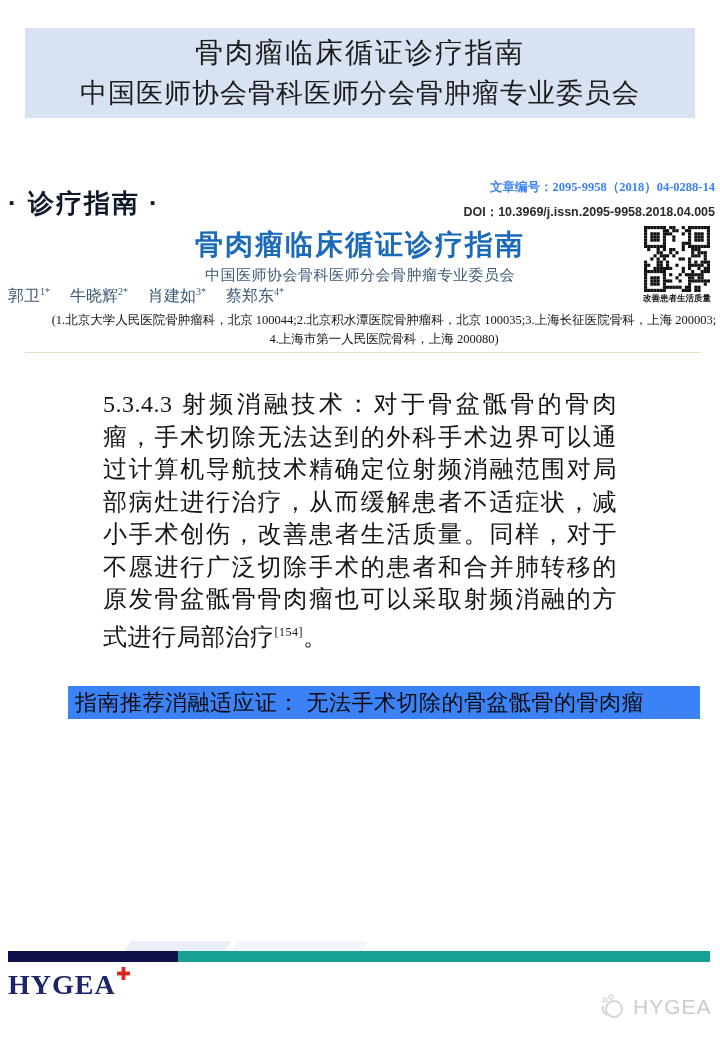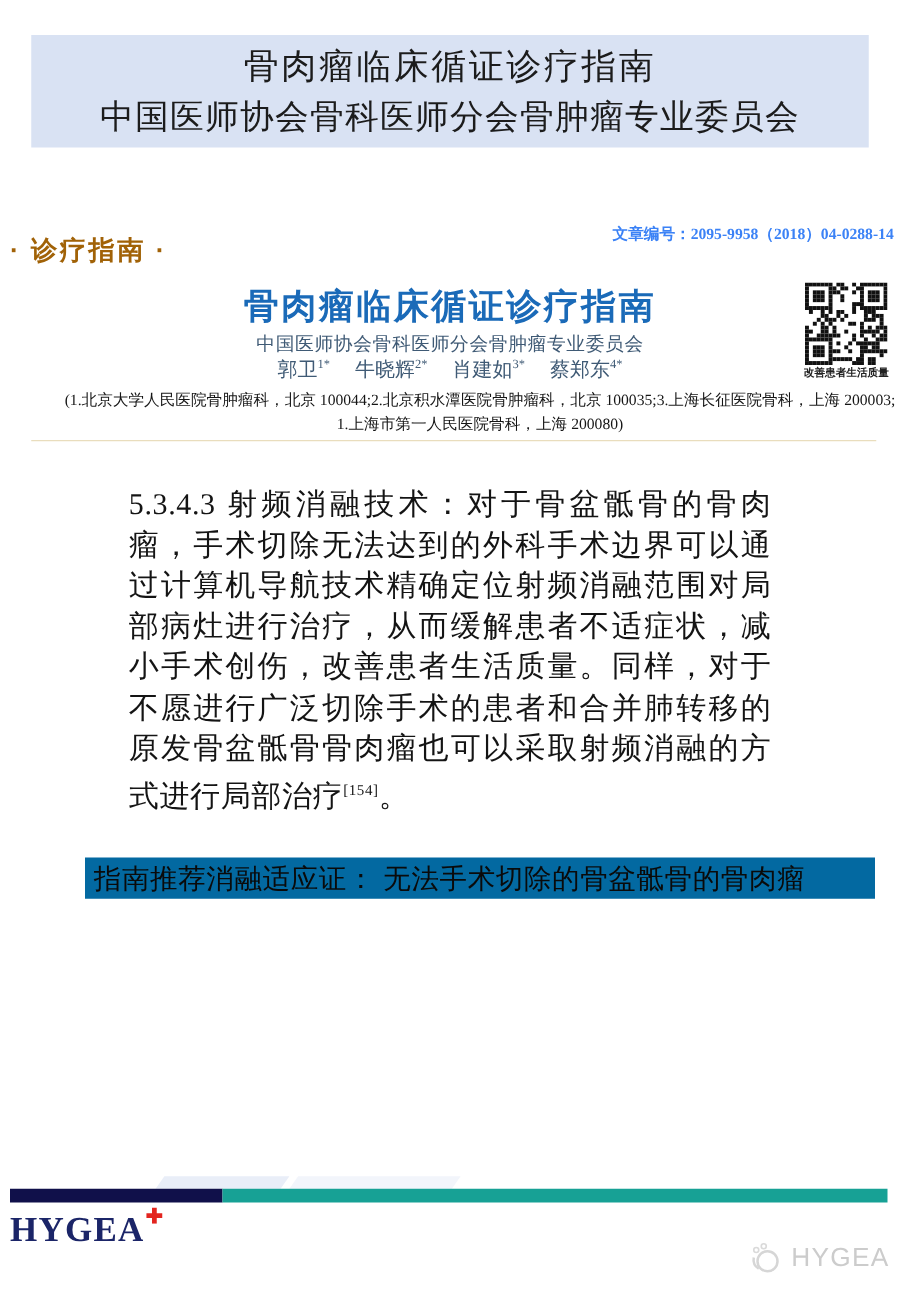--- a/index.html
+++ b/index.html
@@ -13,22 +13,22 @@
   .banner {
     position:absolute; left:25px; top:28px; width:670px; height:90px;
     background:#d9e2f3; display:flex; flex-direction:column;
     align-items:center; justify-content:center; gap:2px;
   }
   .banner-line1 { font-size:28px; letter-spacing:2px; color:#1c1c1c; line-height:38px; }
   .banner-line2 { font-size:27px; letter-spacing:1px; color:#1c1c1c; line-height:38px; }
 
   
   .section-label {
-    position:absolute; left:8px; top:186px; font-size:21px; font-weight:bold;
-    color:#a16207; letter-spacing:2px;
+    position:absolute; left:8px; top:186px; font-size:26px; font-weight:bold;
+    color:#0f172a; letter-spacing:2px;
   }
   .meta { position:absolute; right:5px; top:179px; text-align:right; }
   .meta-article-no {
     font-size:12.5px; font-weight:600; color:#3b82f6; line-height:16px;
     font-family:"Liberation Serif", serif;
   }
   .meta-doi {
     font-size:12.5px; font-weight:600; color:#2b2b2b; line-height:16px;
     margin-top:9px; font-family:"Liberation Sans", sans-serif;
   }
@@ -37,21 +37,21 @@
   .article-title {
     position:absolute; left:0; top:226px; width:720px; text-align:center;
     font-size:28px; font-weight:600; color:#1a6ab8; letter-spacing:2px;
   }
   .committee {
     position:absolute; left:0; top:266px; width:720px; text-align:center;
     font-size:15px; color:#3f5a75; font-family:"Liberation Serif", serif;
     letter-spacing:0.5px;
   }
   .authors {
-    position:absolute; left:0; top:286px; width:720px; text-align:center;
+    position:absolute; left:0; top:286px; width:720px; 
     font-size:16px; color:#3f5a75; font-family:"Liberation Serif", serif;
   }
   .author { margin:0 8px; }
   .author sup { font-size:10px; }
   .affiliations {
     position:absolute; left:0; top:311px; width:720px; text-align:center;
     font-size:12.5px; color:#151515; line-height:19px;
     font-family:"Liberation Serif", serif;
     padding-left:48px;
   }
@@ -70,21 +70,21 @@
     position:absolute; left:103px; top:388px; width:514px;
     font-size:24px; line-height:32.5px; color:#141414;
     font-family:Liberation Serif, serif; text-align:justify;
     letter-spacing:0.5px;
   }
   .body-paragraph sup { font-size:12px; }
 
   
   .highlight {
     position:absolute; left:68px; top:686px; width:632px; height:33px;
-    background:#0369a1; display:flex; align-items:center; padding-left:7px;
+    background:#3b82f6; display:flex; align-items:center; padding-left:7px;
   }
   .highlight-text { font-size:22px; color:#0a0a0a; letter-spacing:0.5px; }
 
   
   .ghost1 {
     position:absolute; left:128px; top:941px; width:100px; height:10px;
     background:#e9eef8; transform:skewX(-35deg);
   }
   .ghost2 {
     position:absolute; left:235px; top:941px; width:130px; height:10px;
@@ -122,33 +122,34 @@
 <div class="page">
 
   <div class="banner">
     <div class="banner-line1">骨肉瘤临床循证诊疗指南</div>
     <div class="banner-line2">中国医师协会骨科医师分会骨肿瘤专业委员会</div>
   </div>
 
   <div class="section-label">· 诊疗指南 ·</div>
   <div class="meta">
     <div class="meta-article-no">文章编号：2095-9958（2018）04-0288-14</div>
+    <div class="meta-doi">DOI：10.3969/j.issn.2095-9958.2018.04.005</div>
   </div>
 
   <div class="article-title">骨肉瘤临床循证诊疗指南</div>
   <div class="committee">中国医师协会骨科医师分会骨肿瘤专业委员会</div>
   <div class="authors">
     <span class="author"><span>郭卫</span><sup>1*</sup></span>
     <span class="author"><span>牛晓辉</span><sup>2*</sup></span>
     <span class="author"><span>肖建如</span><sup>3*</sup></span>
     <span class="author"><span>蔡郑东</span><sup>4*</sup></span>
   </div>
   <div class="affiliations">
     <div>(1.北京大学人民医院骨肿瘤科，北京 100044;2.北京积水潭医院骨肿瘤科，北京 100035;3.上海长征医院骨科，上海 200003;</div>
-    <div>1.上海市第一人民医院骨科，上海 200080)</div>
+    <div>4.上海市第一人民医院骨科，上海 200080)</div>
   </div>
   <div class="rule"></div>
 
   <div class="qr-block">
     <svg class="qr-code" id="qr-svg" viewBox="0 0 63 63" xmlns="http://www.w3.org/2000/svg" fill="#111">
         <rect x="0" y="0" width="3" height="3"></rect>
         <rect x="3" y="0" width="3" height="3"></rect>
         <rect x="6" y="0" width="3" height="3"></rect>
         <rect x="9" y="0" width="3" height="3"></rect>
         <rect x="12" y="0" width="3" height="3"></rect>

